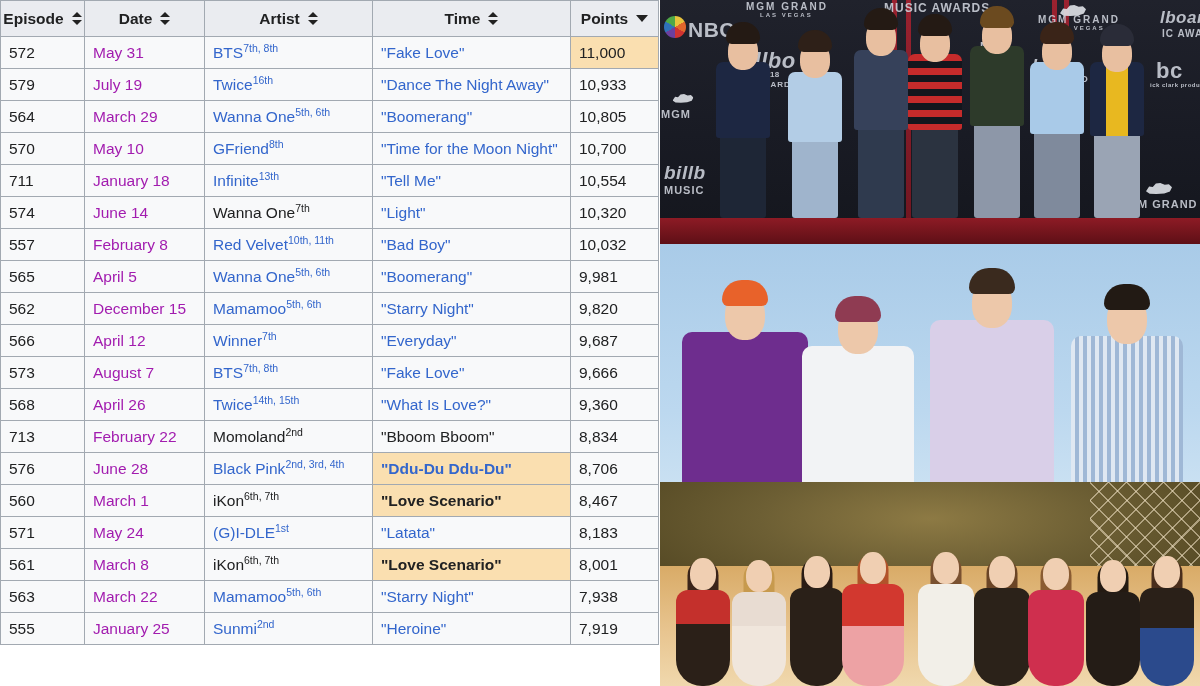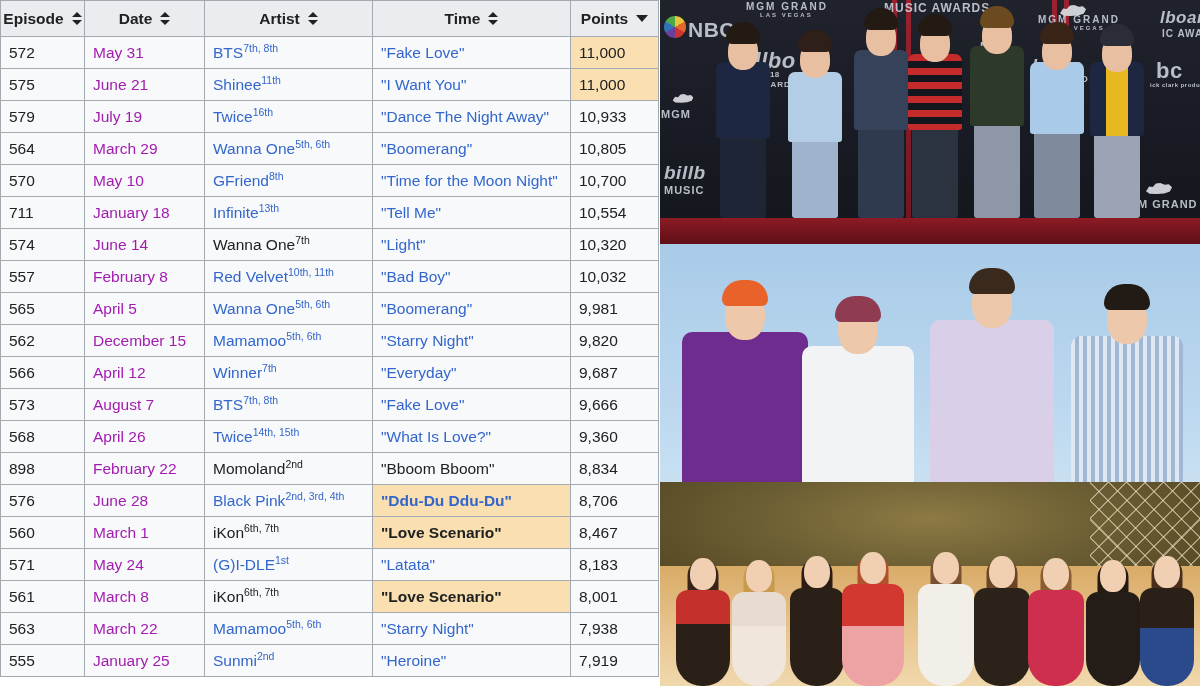--- a/index.html
+++ b/index.html
@@ -278,27 +278,20 @@
       </thead>
       <tbody id="table-body">
           <tr>
             <td class="cell-episode">572</td>
             <td class="cell-date">May 31</td>
             <td class="cell-artist"><a class="wlink">BTS</a><sup class="refs">7th, 8th</sup></td>
             <td class="cell-song"><a class="wlink">"Fake Love"</a></td>
             <td class="cell-points hl">11,000</td>
           </tr>
           <tr>
-            <td class="cell-episode">575</td>
-            <td class="cell-date">June 21</td>
-            <td class="cell-artist"><a class="wlink">Shinee</a><sup class="refs">11th</sup></td>
-            <td class="cell-song"><a class="wlink">"I Want You"</a></td>
-            <td class="cell-points hl">11,000</td>
-          </tr>
-          <tr>
             <td class="cell-episode">579</td>
             <td class="cell-date">July 19</td>
             <td class="cell-artist"><a class="wlink">Twice</a><sup class="refs">16th</sup></td>
             <td class="cell-song"><a class="wlink">"Dance The Night Away"</a></td>
             <td class="cell-points">10,933</td>
           </tr>
           <tr>
             <td class="cell-episode">564</td>
             <td class="cell-date">March 29</td>
             <td class="cell-artist"><a class="wlink">Wanna One</a><sup class="refs">5th, 6th</sup></td>
@@ -362,21 +355,21 @@
             <td class="cell-points">9,666</td>
           </tr>
           <tr>
             <td class="cell-episode">568</td>
             <td class="cell-date">April 26</td>
             <td class="cell-artist"><a class="wlink">Twice</a><sup class="refs">14th, 15th</sup></td>
             <td class="cell-song"><a class="wlink">"What Is Love?"</a></td>
             <td class="cell-points">9,360</td>
           </tr>
           <tr>
-            <td class="cell-episode">898</td>
+            <td class="cell-episode">713</td>
             <td class="cell-date">February 22</td>
             <td class="cell-artist"><span class="plain">Momoland</span><sup class="refs plain-ref">2nd</sup></td>
             <td class="cell-song"><span class="plain">"Bboom Bboom"</span></td>
             <td class="cell-points">8,834</td>
           </tr>
           <tr>
             <td class="cell-episode">576</td>
             <td class="cell-date">June 28</td>
             <td class="cell-artist"><a class="wlink">Black Pink</a><sup class="refs">2nd, 3rd, 4th</sup></td>
             <td class="cell-song hl-song"><a class="wlink">"Ddu-Du Ddu-Du"</a></td>

